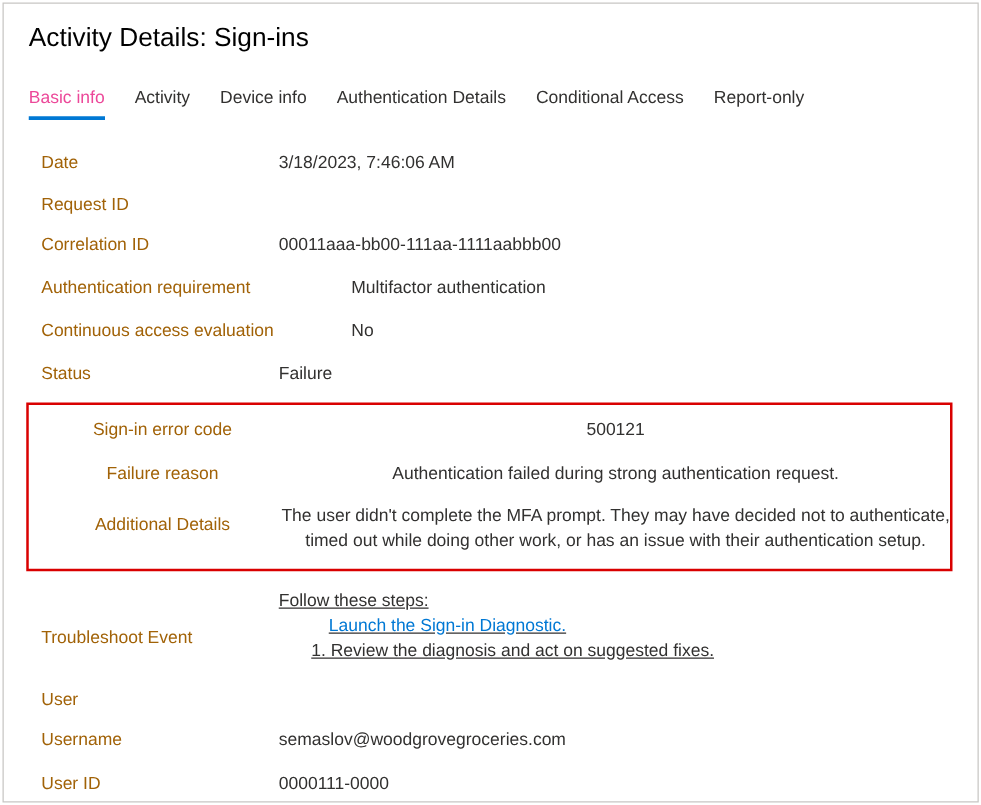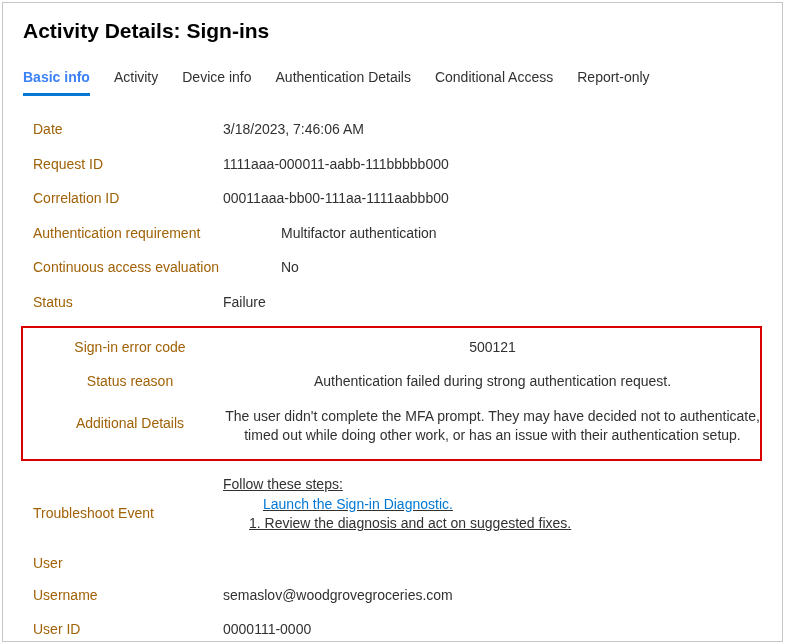--- a/index.html
+++ b/index.html
@@ -12,41 +12,41 @@
     }
     .panel {
       border: 1px solid #c8c6c4;
       width: 781px;
       height: 640px;
       padding: 16px 20px 10px 20px;
       overflow: hidden;
     }
     .panel-title {
       font-size: 21px;
-      font-weight: 700;
+      font-weight: 400;
       color: #000;
       margin-bottom: 20px;
     }
     .tabs {
       display: flex;
       gap: 24px;
       border-bottom: none;
       margin-bottom: 18px;
     }
     .tab {
       font-size: 14px;
       padding: 6px 0 8px 0;
       cursor: pointer;
       color: #323130;
       border-bottom: 3px solid transparent;
     }
     .tab.active {
       border-bottom: 3px solid #0078d4;
-      font-weight: 700;
-      color: #3b82f6;
+      font-weight: 400;
+      color: #ec4899;
     }
     .rows { }
     .row {
       display: flex;
       align-items: baseline;
       padding: 6px 0 9px 10px;
     }
     .row .label {
       width: 190px;
       flex-shrink: 0;
@@ -99,21 +99,20 @@
 
   <div class="rows">
 
     <div class="row">
       <div class="label">Date</div>
       <div class="value">3/18/2023, 7:46:06 AM</div>
     </div>
 
     <div class="row">
       <div class="label">Request ID</div>
-      <div class="value">1111aaa-000011-aabb-111bbbbb000</div>
     </div>
 
     <div class="row">
       <div class="label">Correlation ID</div>
       <div class="value">00011aaa-bb00-111aa-1111aabbb00</div>
     </div>
 
     <div class="row">
       <div class="label" style="width:248px">Authentication requirement</div>
       <div class="value">Multifactor authentication</div>
@@ -128,21 +127,21 @@
       <div class="label">Status</div>
       <div class="value">Failure</div>
     </div>
 
     <div class="highlight-group">
       <div class="row">
         <div class="label">Sign-in error code</div>
         <div class="value">500121</div>
       </div>
       <div class="row">
-        <div class="label">Status reason</div>
+        <div class="label">Failure reason</div>
         <div class="value">Authentication failed during strong authentication request.</div>
       </div>
       <div class="row multiline">
         <div class="label">Additional Details</div>
         <div class="value">The user didn't complete the MFA prompt. They may have decided not to authenticate, timed out while doing other work, or has an issue with their authentication setup.</div>
       </div>
     </div>
 
     <div class="row multiline">
       <div class="label" style="padding-top:30px">Troubleshoot Event</div>

